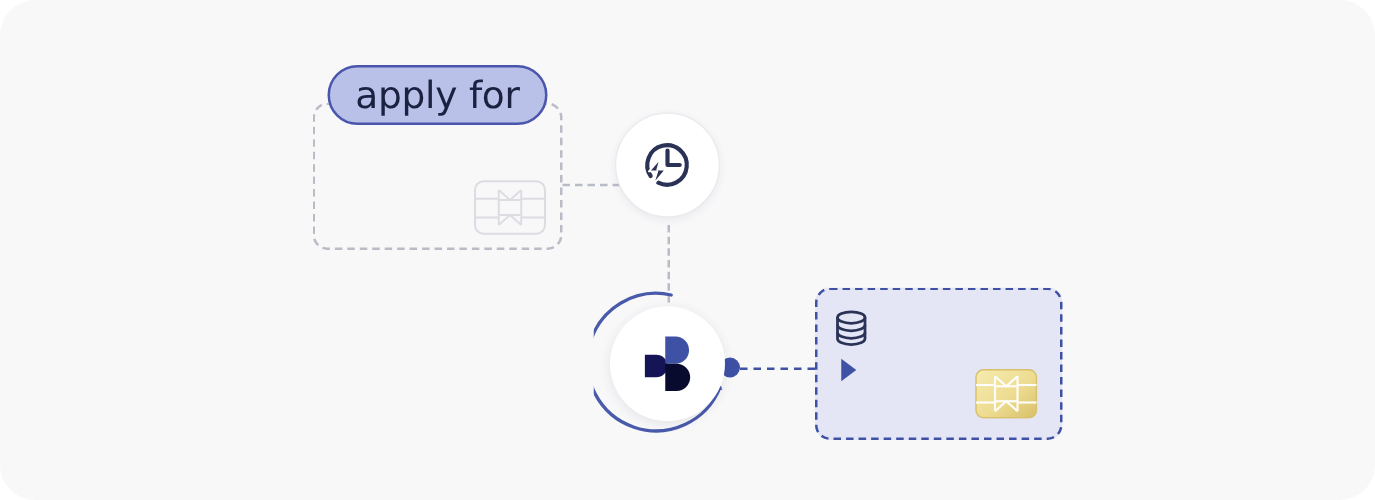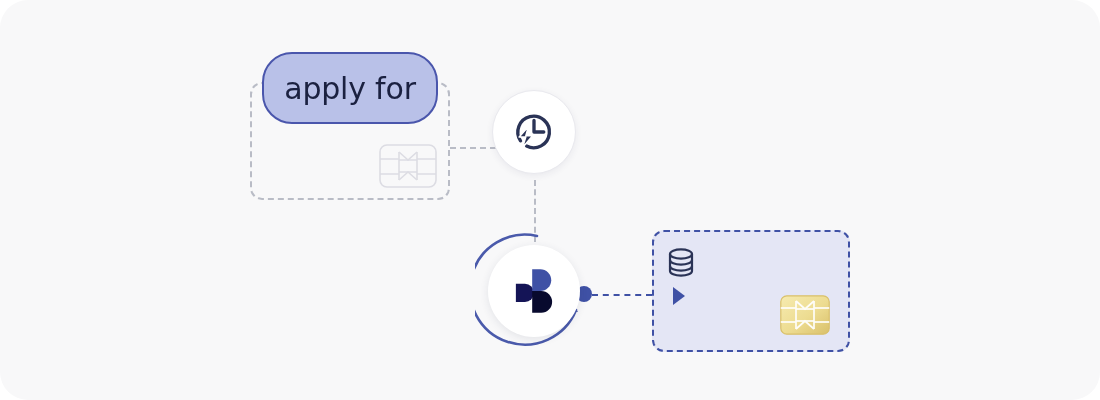--- a/index.html
+++ b/index.html
@@ -34,21 +34,21 @@
     box-sizing: border-box;
     background: transparent;
   }
 
   
   .pill {
     position: absolute;
     left: 262px;
     top: 52px;
     width: 176px;
-    height: 72px;
+    height: 48px;
     box-sizing: border-box;
     background: #b9c1e8;
     border: 2px solid #4a56ac;
     border-radius: 30px;
     display: flex;
     align-items: center;
     justify-content: center;
     color: #1b2140;
     font-size: 30px;
     letter-spacing: -0.2px;

